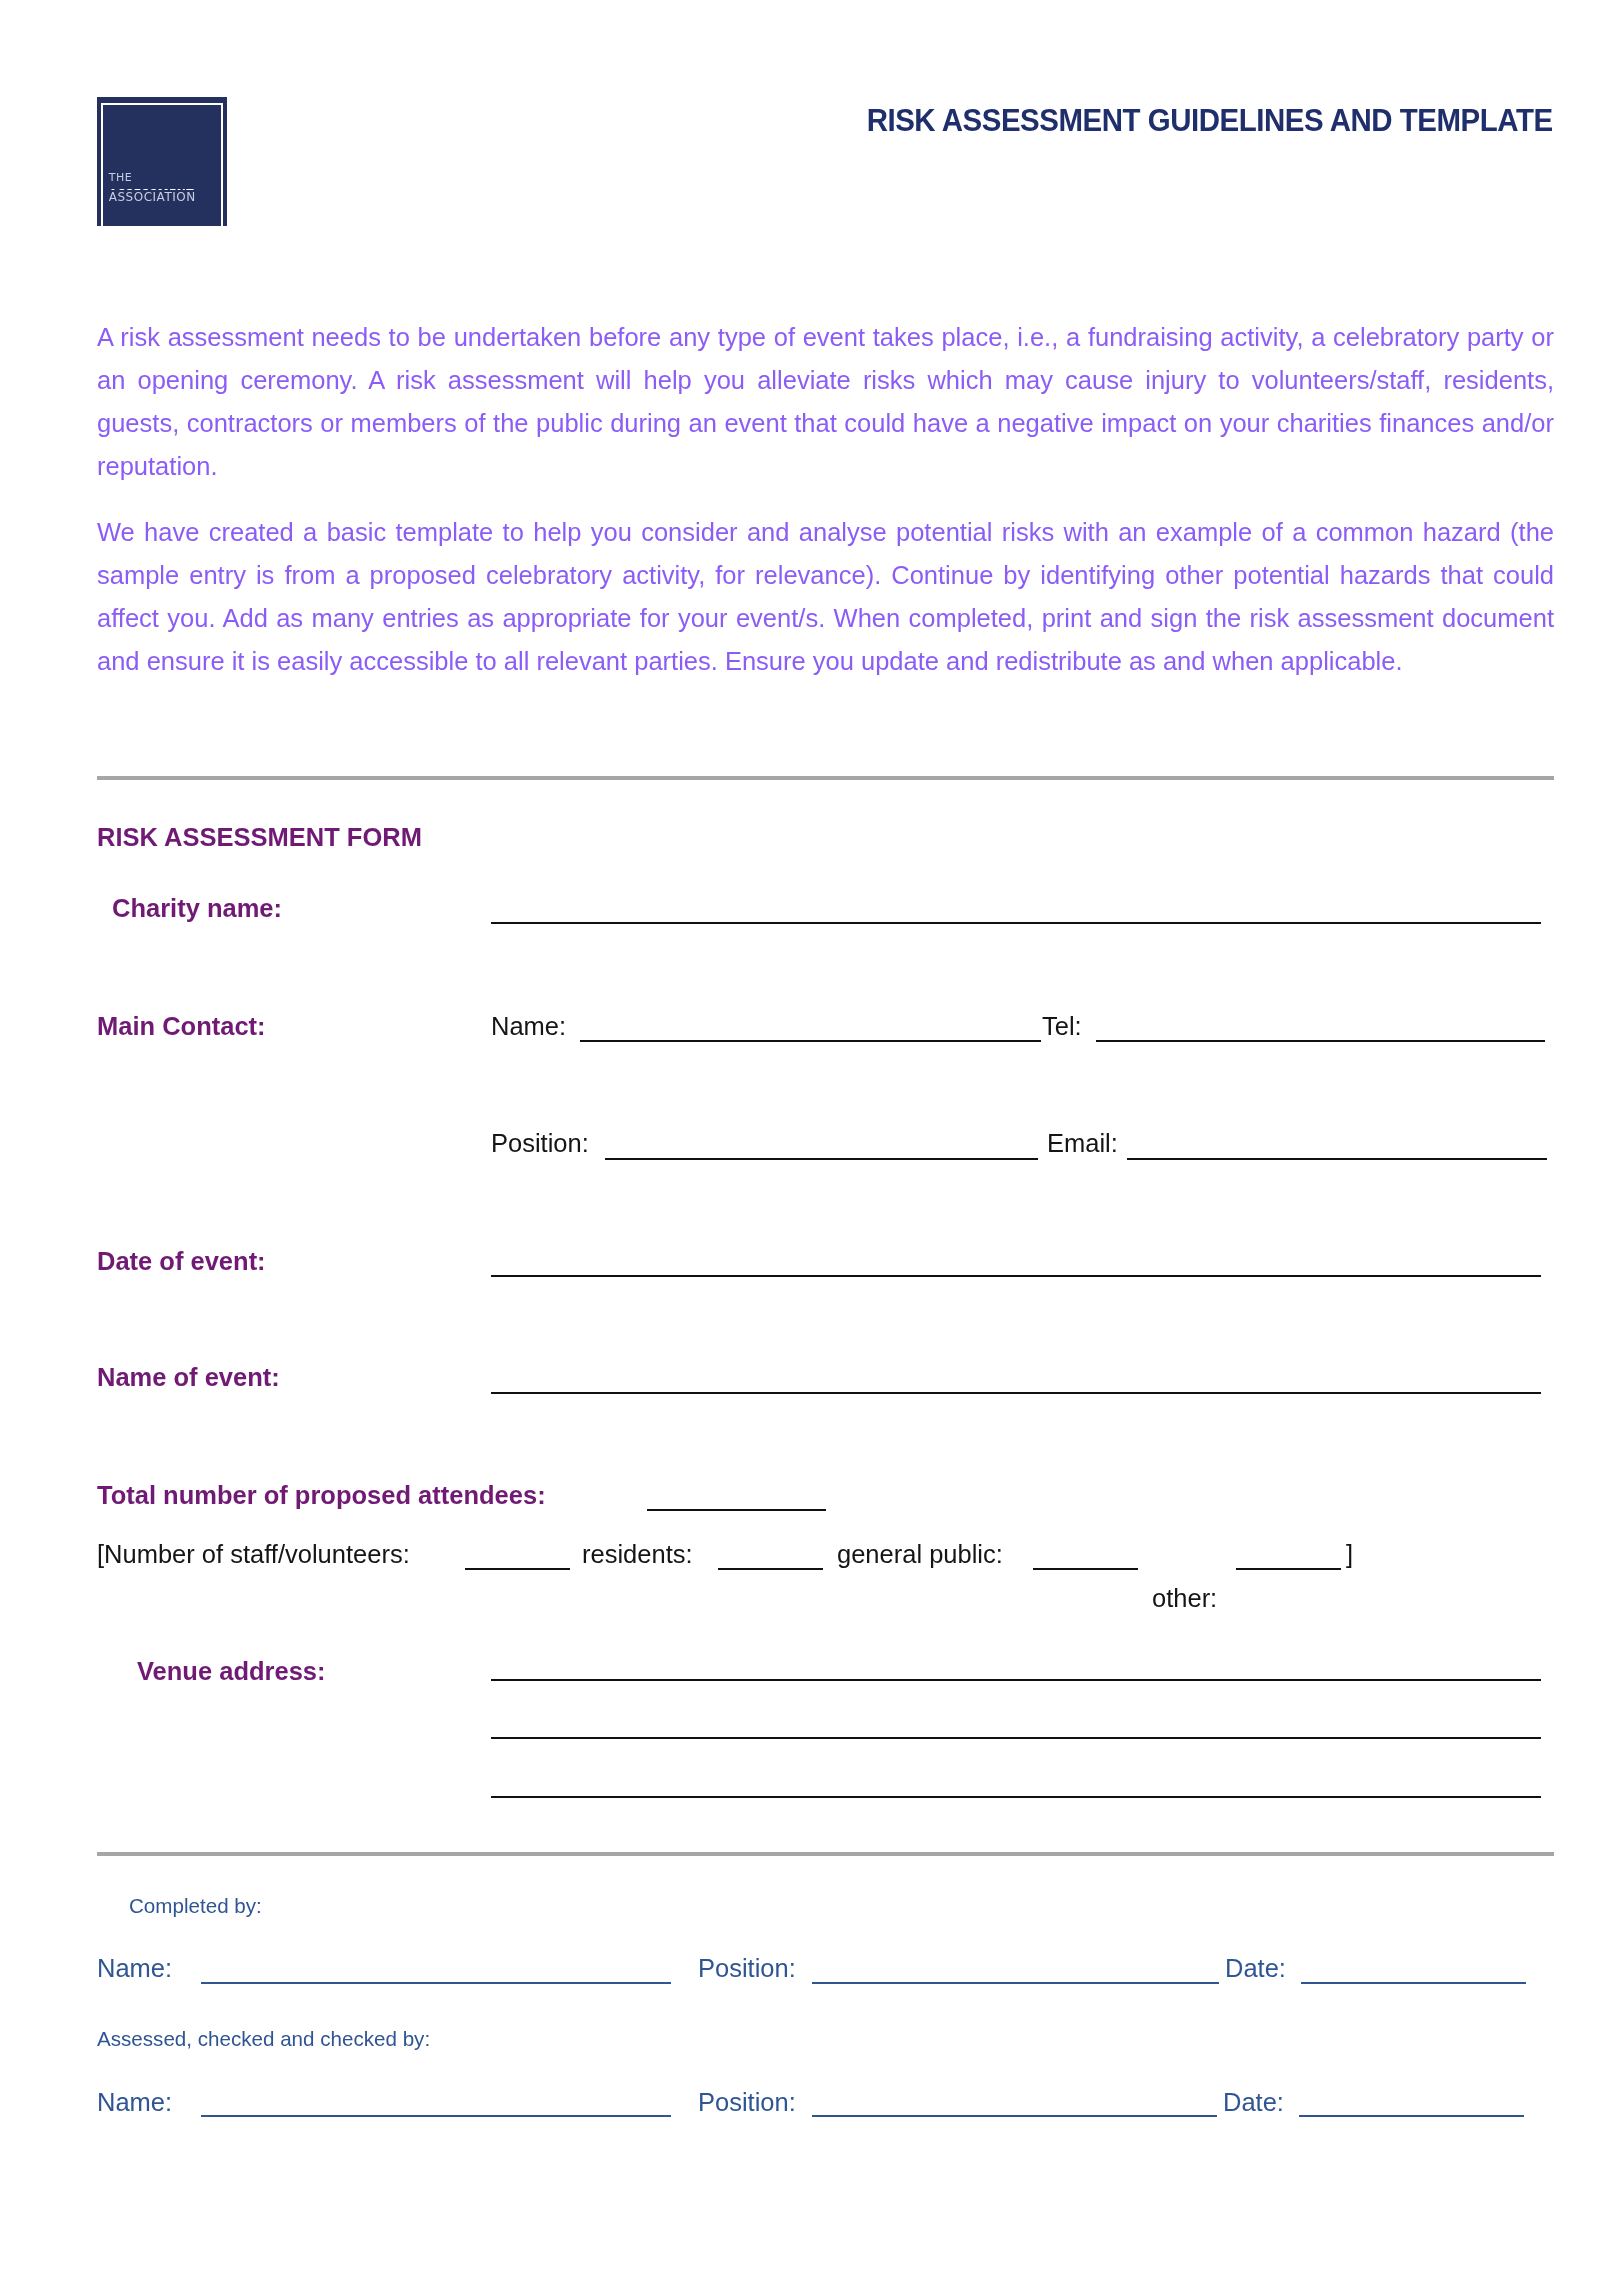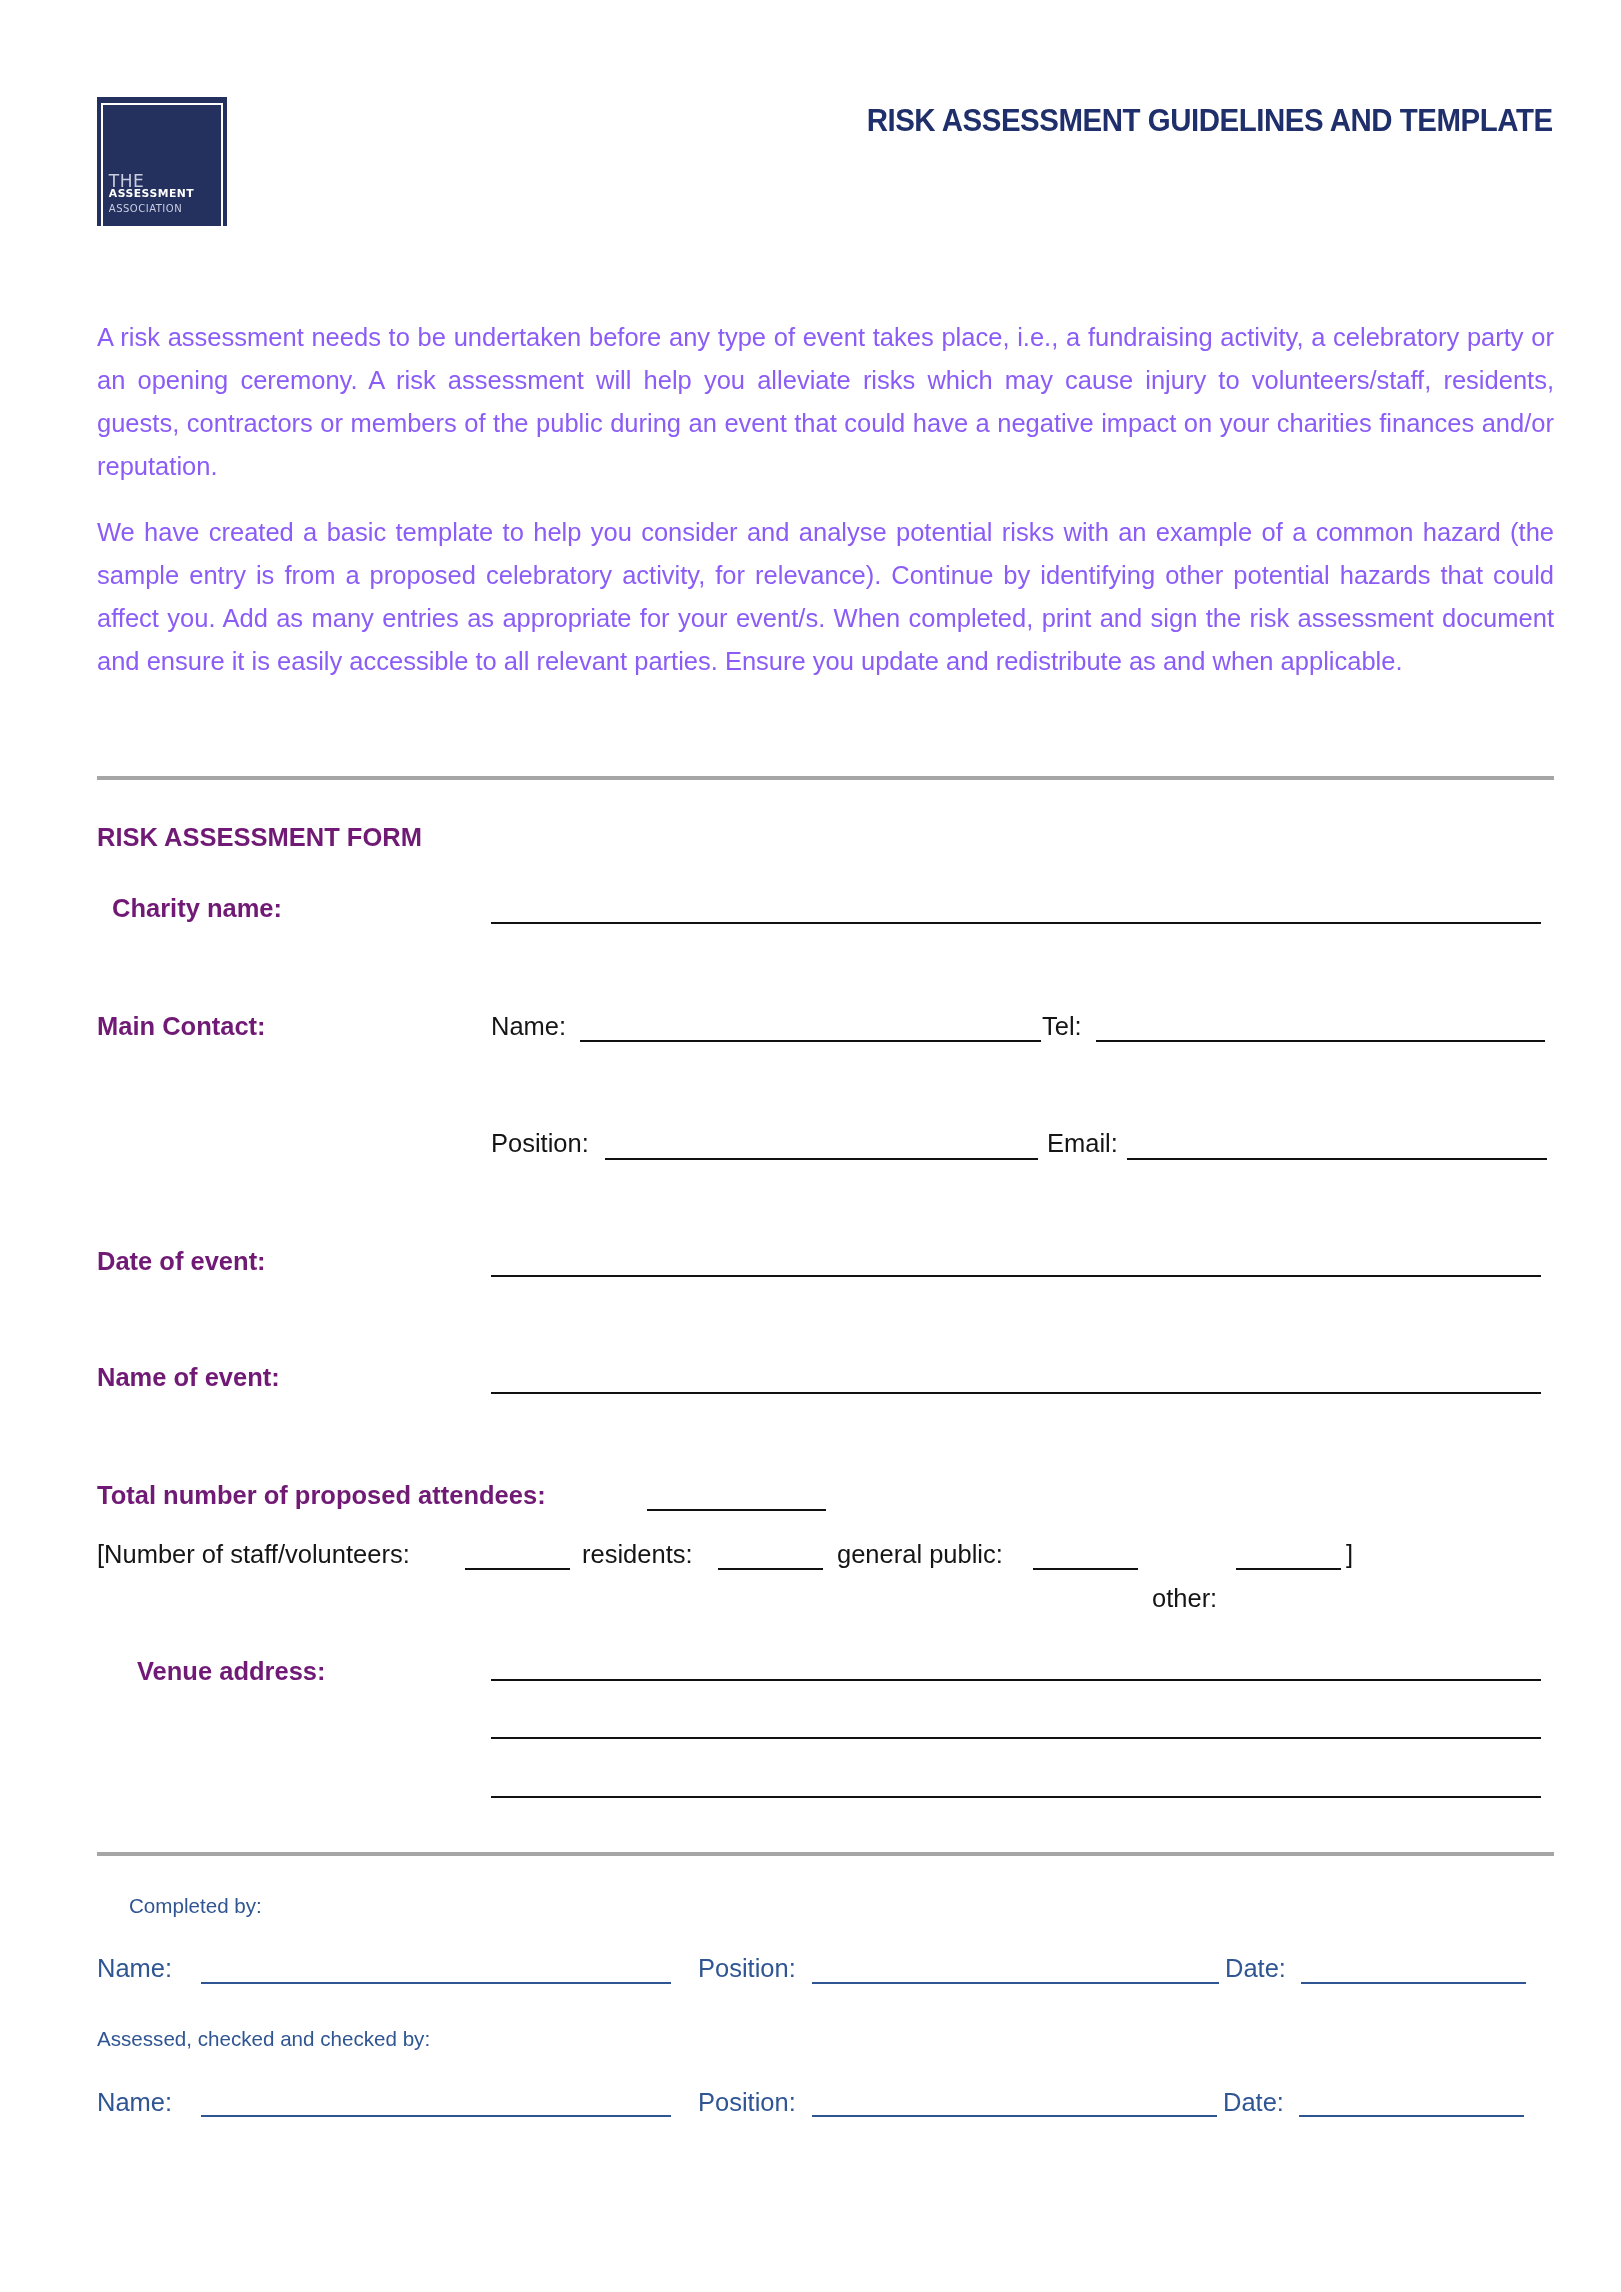--- a/index.html
+++ b/index.html
@@ -4,23 +4,23 @@
 <style>
   html, body { margin:0; padding:0; background:#ffffff; }
   body { width:1621px; height:2293px; position:relative; overflow:hidden;
          font-family:"Liberation Sans", sans-serif; color:#111; }
   .abs { position:absolute; }
 
   
   .logo { left:97px; top:97px; width:130px; height:129px; background:#24305e; box-sizing:border-box; }
   .logo .frame { position:absolute; left:3.9px; top:5.9px; right:3.9px; bottom:0; border:2.9px solid #ffffff; border-bottom:none; }
   .logo .t1, .logo .t2, .logo .t3 { position:absolute; left:11.8px; font-family:"DejaVu Sans", sans-serif; color:#c9cde0; letter-spacing:0.5px; background:#24305e; }
-  .logo .t1 { top:74px; font-size:17px; }
+  .logo .t1 { top:74px; font-size:11px; }
   .logo .t2 { top:90px; font-size:10.8px; color:#ffffff; font-weight:bold; }
-  .logo .t3 { top:106px; font-size:10px; }
+  .logo .t3 { top:93px; font-size:12px; }
 
   .doc-title { right:68px; top:102px; font-size:32px; font-weight:bold; color:#1f2f6b; letter-spacing:-0.5px; white-space:nowrap; transform:scaleX(0.92); transform-origin:right center; }
 
   .para { left:97px; width:1457px; font-size:25.5px; line-height:43px; text-align:justify; color:#8b5cf6; }
   .para.p1 { top:316px; }
   .para.p2 { top:511px; }
 
   .rule { left:97px; width:1457px; height:3.9px; background:#a6a6a6; }
   .rule.r1 { top:776px; }
   .rule.r2 { top:1852px; }

